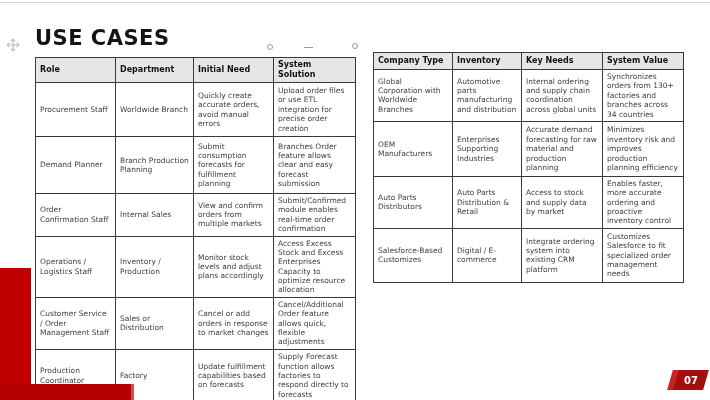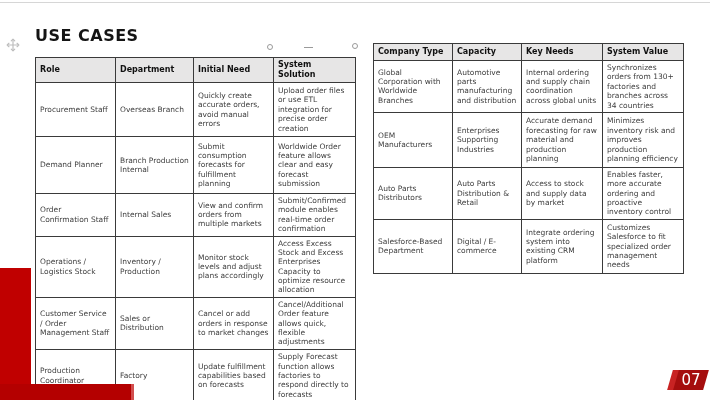--- a/index.html
+++ b/index.html
@@ -10,21 +10,21 @@
     position: relative;
     overflow: hidden;
   }
   .slide { position: absolute; inset: 0; background: #fff; }
   .top-rule {
     position: absolute; left: 0; top: 2px; width: 710px; height: 1px;
     background: #d6d6d6;
   }
   .slide-title {
     position: absolute; left: 35px; top: 26px;
-    font-size: 16px; font-weight: 800; letter-spacing: 0.5px;
+    font-size: 21px; font-weight: 800; letter-spacing: 0.5px;
     color: #141414;
   }
   .move-icon {
     position: absolute; left: 6px; top: 37px; width: 14px; height: 14px;
   }
   .handle { position: absolute; background: #fff; border: 1px solid #9a9a9a; }
   .handle-circle { width: 4px; height: 4px; border-radius: 50%; }
   .handle-dash { width: 9px; height: 1px; border: none; background: #9a9a9a; }
   .h-c1 { left: 267px; top: 44px; }
   .h-dash { left: 304px; top: 47px; }
@@ -47,21 +47,21 @@
     overflow: hidden;
   }
   .tbl th {
     background: #e7e6e6;
     font-weight: bold;
     color: #111111;
     font-size: 8px;
     padding: 2px 4px;
   }
   #left-table  { left: 35px;  top: 57px; width: 320px; }
-  #right-table { left: 373px; top: 43px; width: 310px; }
+  #right-table { left: 373px; top: 52px; width: 310px; }
   #left-table thead tr  { height: 17px; }
   #right-table thead tr { height: 17px; }
   #left-table tbody tr:nth-child(1) { height: 54px; }
   #left-table tbody tr:nth-child(2) { height: 57px; }
   #left-table tbody tr:nth-child(3) { height: 39px; }
   #left-table tbody tr:nth-child(4) { height: 60px; }
   #left-table tbody tr:nth-child(5) { height: 52px; }
   #left-table tbody tr:nth-child(6) { height: 53px; }
   #right-table tbody tr:nth-child(1) { height: 51px; margin-top: 36px; }
   #right-table tbody tr:nth-child(2) { height: 55px; }
@@ -84,21 +84,21 @@
     position: absolute; left: -6px; top: 0; width: 10px; height: 20px;
     transform: skewX(-16deg);
   }
   .page-badge .badge-bg {
     position: absolute; left: 0; top: 0; width: 30px; height: 20px;
     transform: skewX(-16deg);
   }
   .page-badge .badge-num {
     position: absolute; inset: 0;
     display: flex; align-items: center; justify-content: center;
-    color: #ffffff; font-size: 15px; font-weight: normal;
+    color: #ffffff; font-size: 10px; font-weight: bold;
   }
 </style>
 </head>
 <body>
 
 <div class="slide">
 
   <div class="top-rule"></div>
 
   <span class="move-icon">
@@ -125,38 +125,38 @@
         <tr>
           <th>Role</th>
           <th>Department</th>
           <th>Initial Need</th>
           <th>System Solution</th>
         </tr>
       </thead>
       <tbody>
         <tr>
           <td>Procurement Staff</td>
-          <td>Overseas Branch</td>
+          <td>Worldwide Branch</td>
           <td>Quickly create accurate orders, avoid manual errors</td>
           <td>Upload order files or use ETL integration for precise order creation</td>
         </tr>
         <tr>
           <td>Demand Planner</td>
-          <td>Branch Production Internal</td>
+          <td>Branch Production Planning</td>
           <td>Submit consumption forecasts for fulfillment planning</td>
-          <td>Worldwide Order feature allows clear and easy forecast submission</td>
+          <td>Branches Order feature allows clear and easy forecast submission</td>
         </tr>
         <tr>
           <td>Order Confirmation Staff</td>
           <td>Internal Sales</td>
           <td>View and confirm orders from multiple markets</td>
           <td>Submit/Confirmed module enables real-time order confirmation</td>
         </tr>
         <tr>
-          <td>Operations / Logistics Stock</td>
+          <td>Operations / Logistics Staff</td>
           <td>Inventory / Production</td>
           <td>Monitor stock levels and adjust plans accordingly</td>
           <td>Access Excess Stock and Excess Enterprises Capacity to optimize resource allocation</td>
         </tr>
         <tr>
           <td>Customer Service / Order Management Staff</td>
           <td>Sales or Distribution</td>
           <td>Cancel or add orders in response to market changes</td>
           <td>Cancel/Additional Order feature allows quick, flexible adjustments</td>
         </tr>
@@ -172,21 +172,21 @@
   <table class="tbl" id="right-table">
     <colgroup>
       <col style="width:79px">
         <col style="width:69px">
         <col style="width:81px">
         <col style="width:81px">
     </colgroup>
   <thead>
         <tr>
           <th>Company Type</th>
-          <th>Capacity</th>
+          <th>Inventory</th>
           <th>Key Needs</th>
           <th>System Value</th>
         </tr>
       </thead>
       <tbody>
         <tr>
           <td>Global Corporation with Worldwide Branches</td>
           <td>Automotive parts manufacturing and distribution</td>
           <td>Internal ordering and supply chain coordination across global units</td>
           <td>Synchronizes orders from 130+ factories and branches across 34 countries</td>
@@ -197,21 +197,21 @@
           <td>Accurate demand forecasting for raw material and production planning</td>
           <td>Minimizes inventory risk and improves production planning efficiency</td>
         </tr>
         <tr>
           <td>Auto Parts Distributors</td>
           <td>Auto Parts Distribution &amp; Retail</td>
           <td>Access to stock and supply data by market</td>
           <td>Enables faster, more accurate ordering and proactive inventory control</td>
         </tr>
         <tr>
-          <td>Salesforce-Based Department</td>
+          <td>Salesforce-Based Customizes</td>
           <td>Digital / E-commerce</td>
           <td>Integrate ordering system into existing CRM platform</td>
           <td>Customizes Salesforce to fit specialized order management needs</td>
         </tr>
       </tbody>
     </table>
 
   <div class="accent-block" style="background: rgb(192, 0, 0);"></div>
   <div class="accent-bar" style="background: rgb(180, 0, 0);"></div>
   <div class="accent-bar-tip" style="background: rgb(210, 78, 78);"></div>

